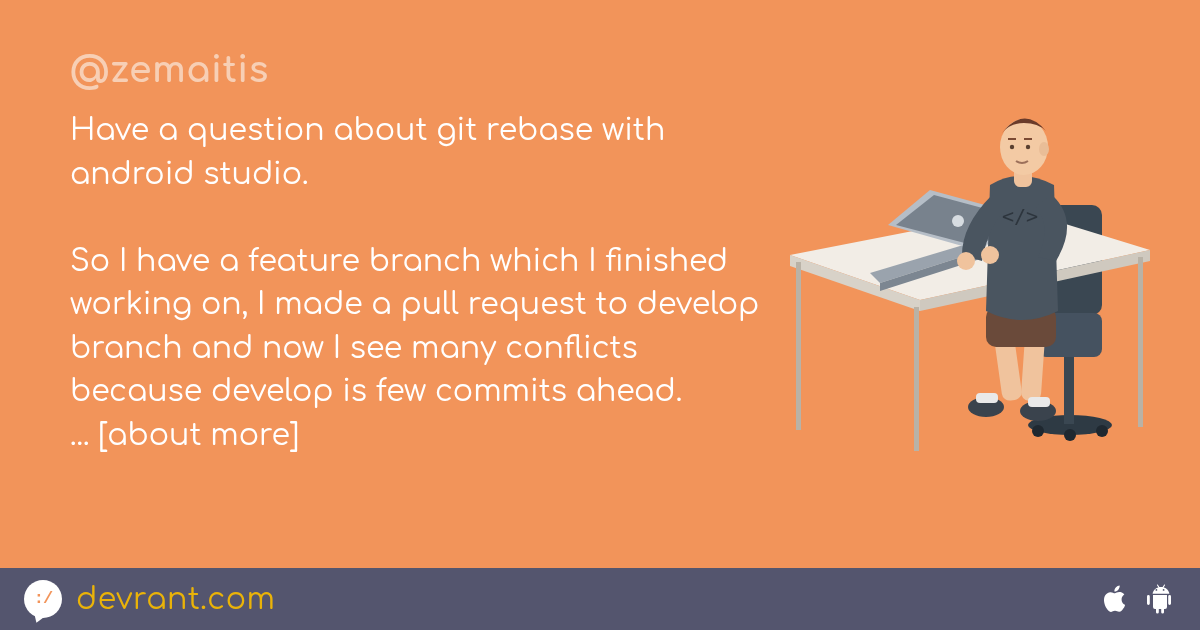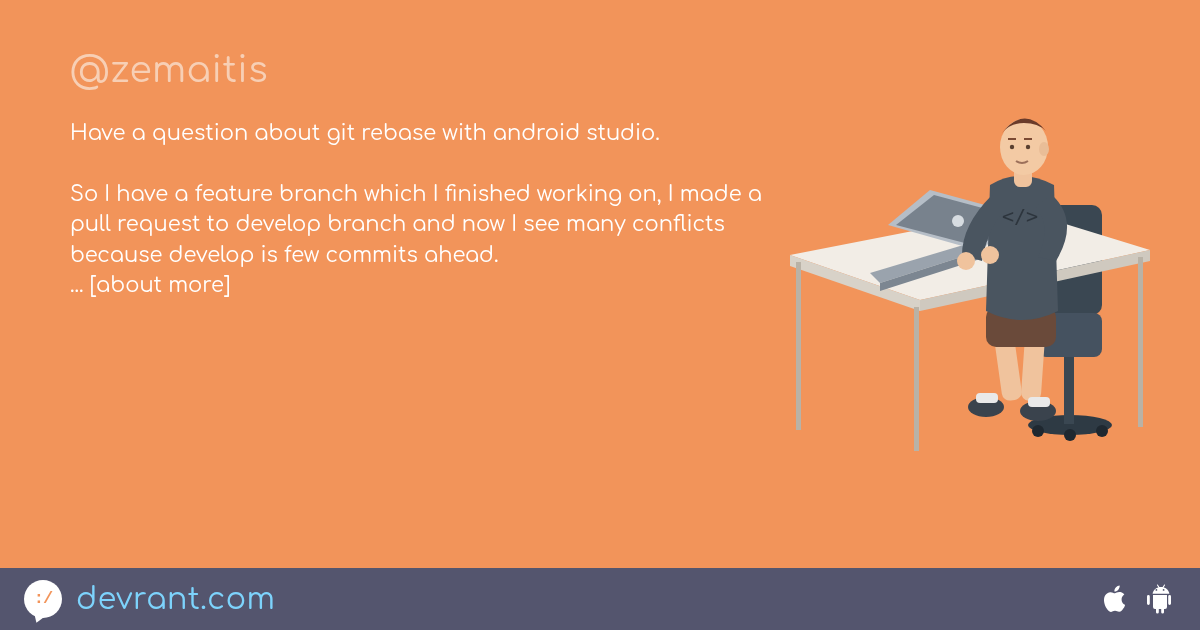--- a/index.html
+++ b/index.html
@@ -10,27 +10,27 @@
     position: relative;
     color: #ffffff;
   }
   .content {
     position: absolute;
     left: 70px; top: 50px;
     width: 700px;
   }
   .handle {
     font-size: 36px;
-    font-weight: 400;
+    font-weight: 700;
     color: #f7cfb5;
     letter-spacing: 0.5px;
-    margin-bottom: 28px;
+    margin-bottom: 19px;
   }
   .body-text {
-    font-size: 21px;
+    font-size: 30px;
     line-height: 1.45;
     color: #ffffff;
     white-space: pre-wrap;
     font-weight: 400;
   }
   .readmore {
     display: inline;
   }
   .avatar-wrap {
     position: absolute;
@@ -74,21 +74,21 @@
     font-family: 'Courier New', monospace;
     font-weight: 700;
     font-size: 17px;
     color: #f2945a;
     letter-spacing: -1px;
     line-height:1;
     position:relative; top:-1px;
   }
   .logo-text {
     font-size: 30px;
-    color: #7dd3fc;
+    color: #eab308;
     letter-spacing: 0.5px;
   }
   .platform-icons {
     margin-left: auto;
     display: flex;
     gap: 18px;
     align-items: center;
   }
   .platform-icons svg { display:block; }
 </style>

